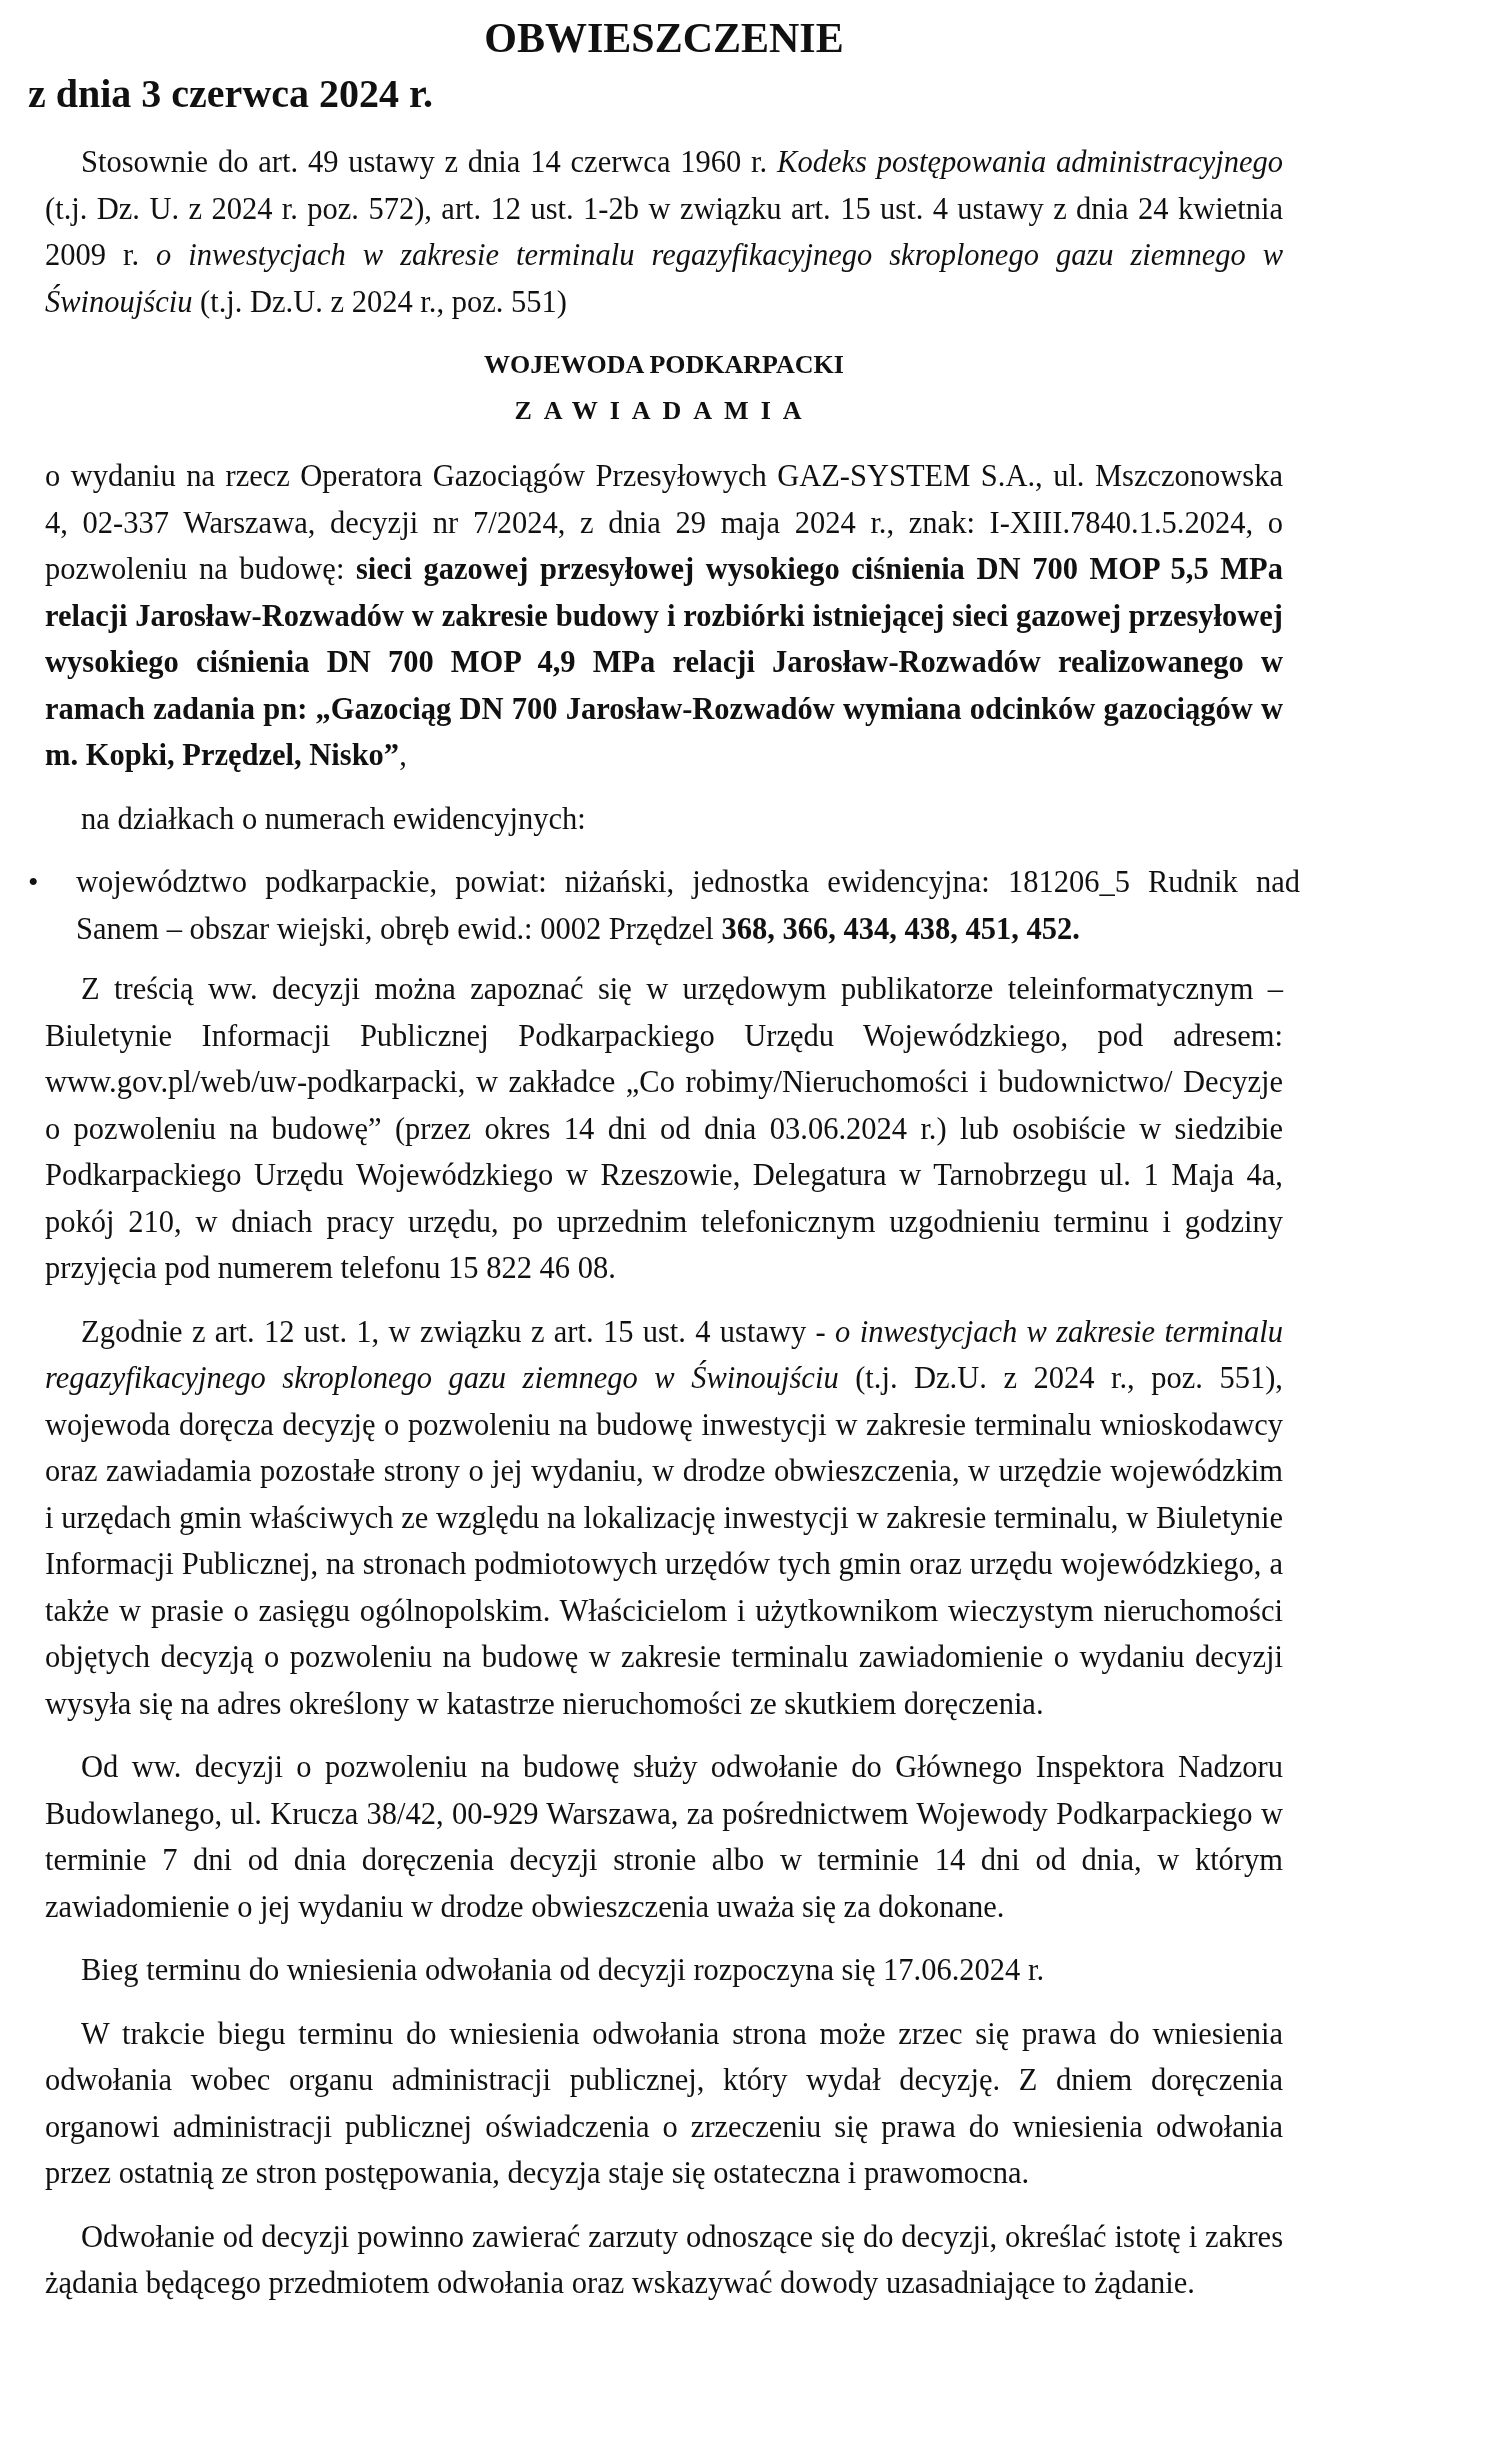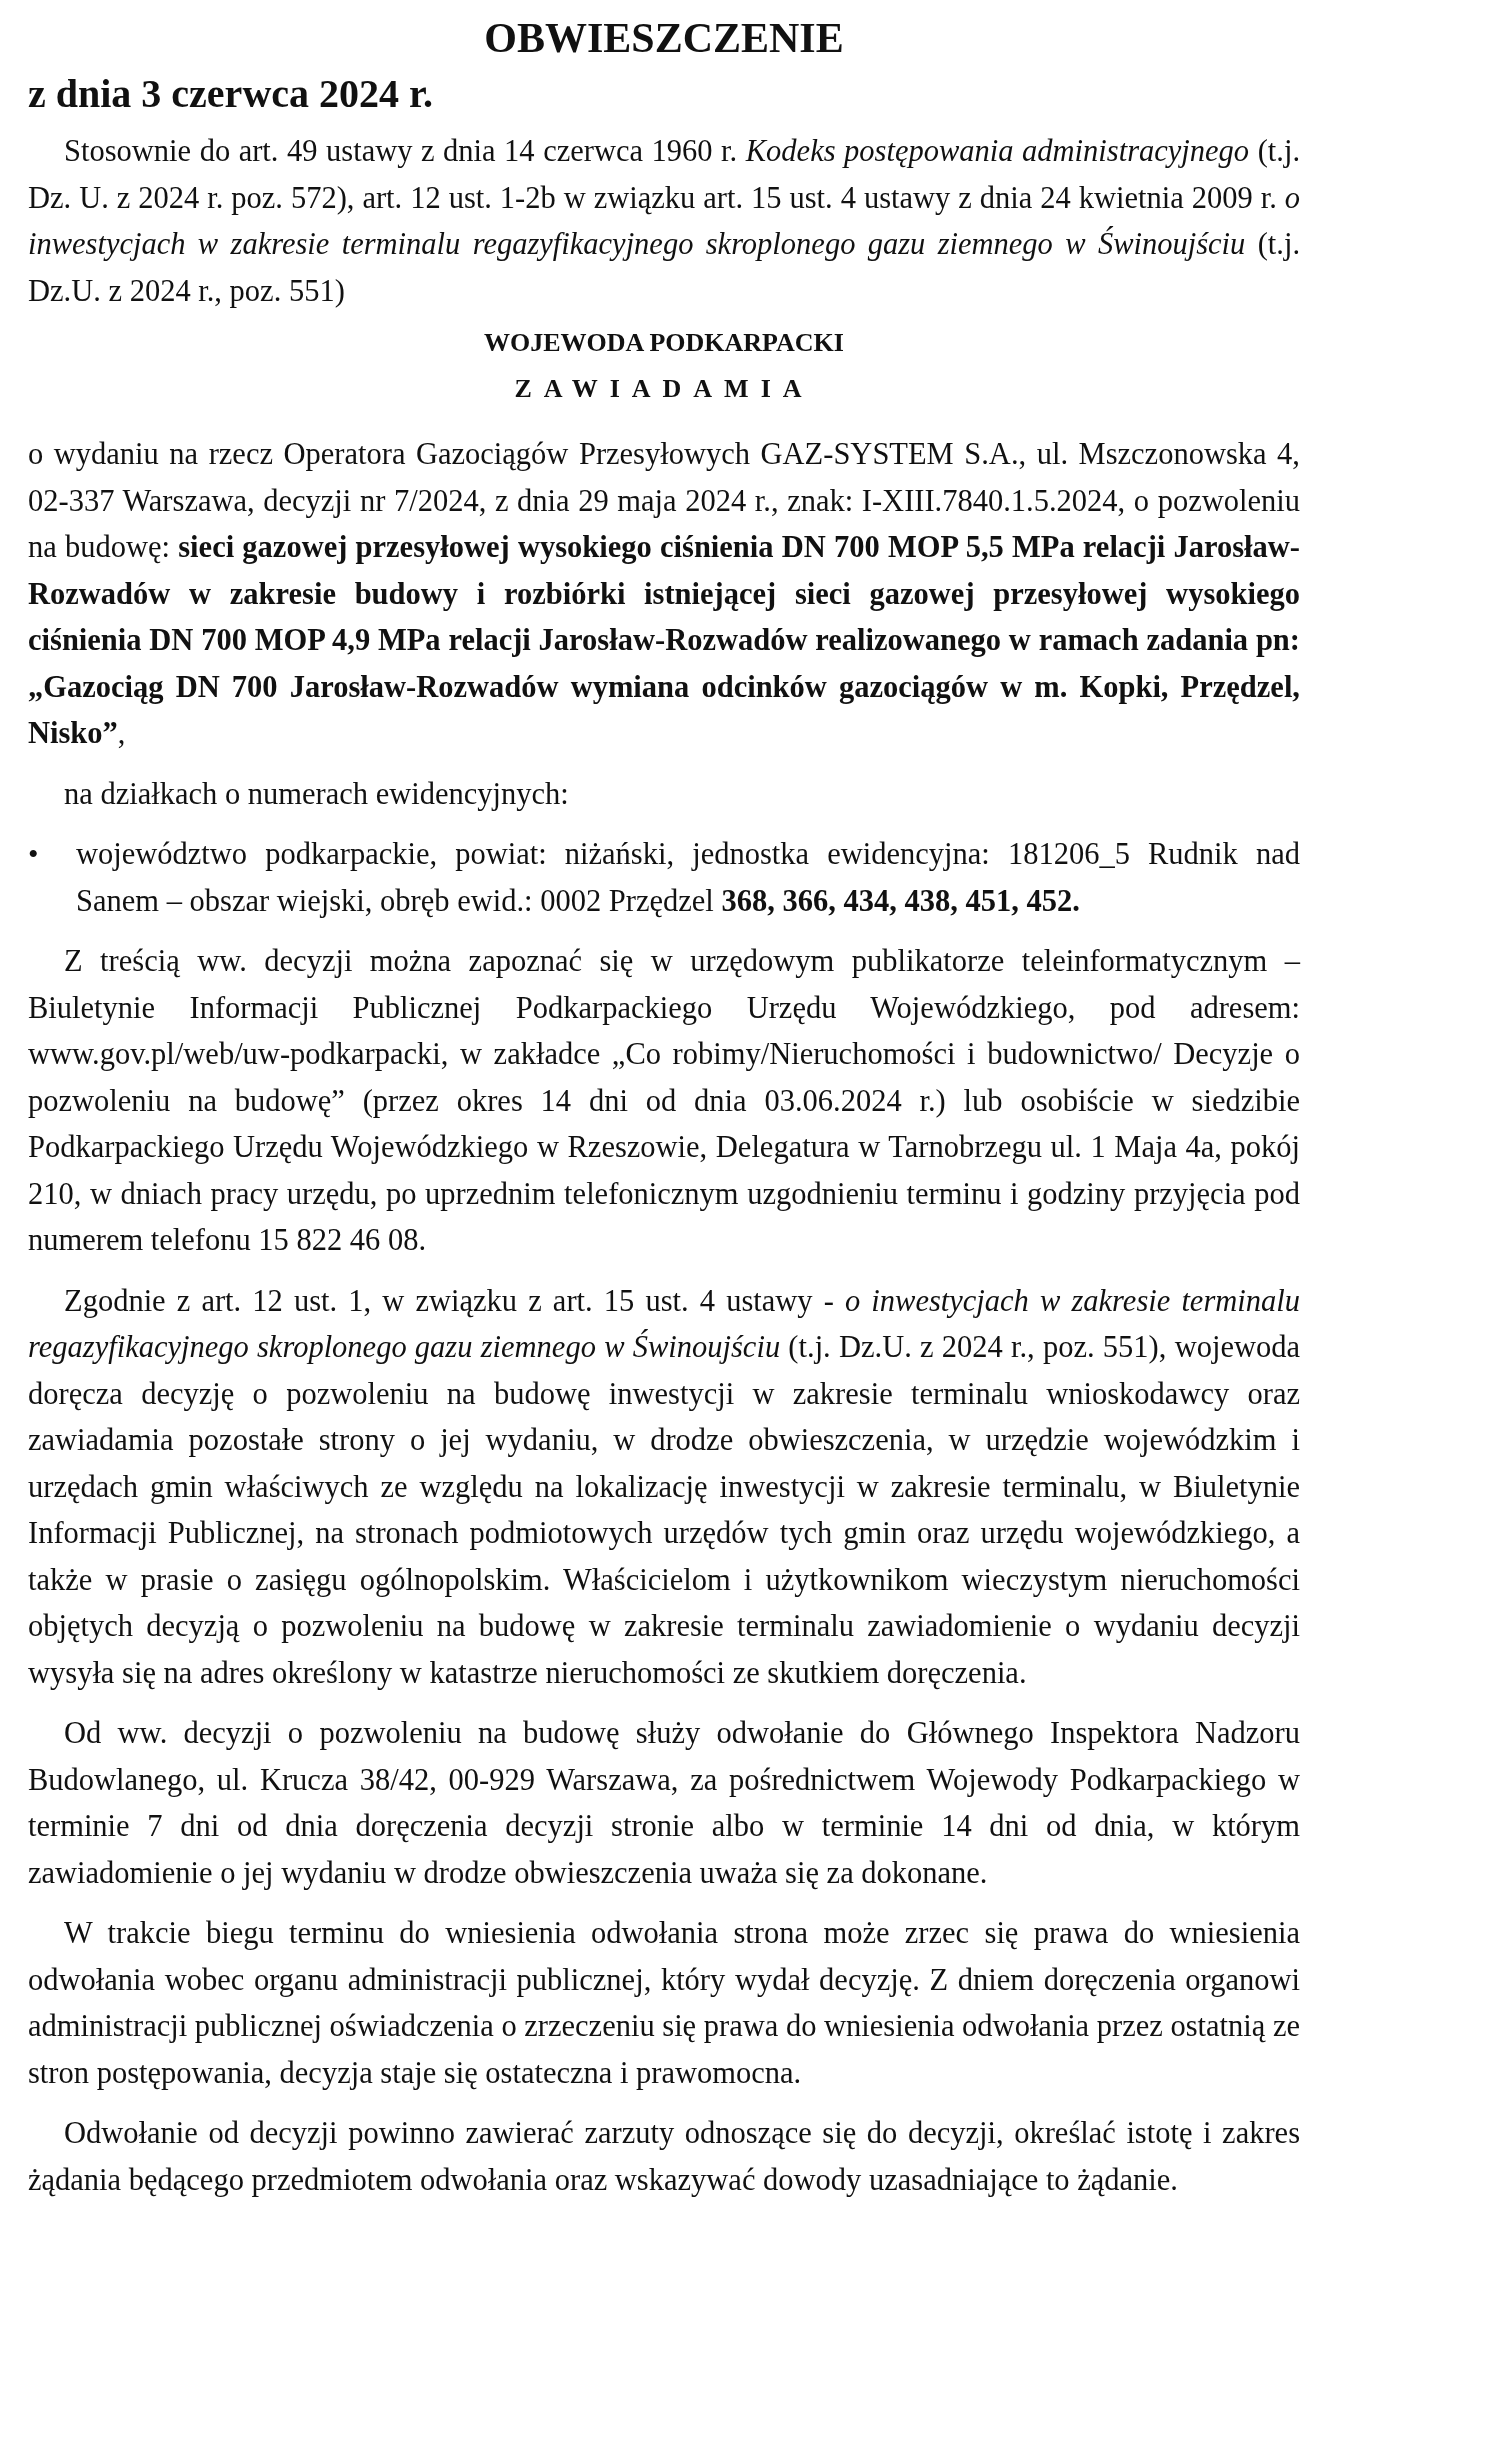--- a/index.html
+++ b/index.html
@@ -24,21 +24,21 @@
     margin: 6px 0 0 0;
   }
   .subtitle {
     text-align: left;
     font-weight: bold;
     font-size: 40px;
     line-height: 56px;
     margin: 0 0 6px 0;
   }
   p {
-    margin: 0;
+    margin: 17px;
     font-size: 30.5px;
     line-height: 46.5px;
     text-align: justify;
     hyphens: manual;
   }
   p.indent { text-indent: 36px; }
   .gap { margin-top: 14px; }
   .center-bold {
     text-align: center;
     font-weight: bold;
@@ -89,18 +89,19 @@
     <span class="bullet-text"><span>województwo podkarpackie, powiat: niżański, jednostka ewidencyjna: 181206_5 Rudnik nad Sanem – obszar wiejski, obręb ewid.: 0002 Przędzel </span><b>368, 366, 434, 438, 451, 452.</b></span>
   </div>
 
   <p class="indent gap">Z treścią ww. decyzji można zapoznać się w urzędowym publikatorze teleinformatycznym – Biuletynie Informacji Publicznej Podkarpackiego Urzędu Wojewódzkiego, pod adresem: www.gov.pl/web/uw-podkarpacki, w zakładce „Co robimy/Nieruchomości i budownictwo/ Decyzje o pozwoleniu na budowę” (przez okres 14 dni od dnia 03.06.2024 r.) lub osobiście w siedzibie Podkarpackiego Urzędu Wojewódzkiego w Rzeszowie, Delegatura w Tarnobrzegu ul. 1 Maja 4a, pokój 210, w dniach pracy urzędu, po uprzednim telefonicznym uzgodnieniu terminu i godziny przyjęcia pod numerem telefonu 15 822 46 08.</p>
 
   <p class="indent gap"><span>Zgodnie z art. 12 ust. 1, w związku z art. 15 ust. 4 ustawy - </span><i>o inwestycjach w zakresie terminalu regazyfikacyjnego skroplonego gazu ziemnego w Świnoujściu</i><span> (t.j. Dz.U. z 2024 r., poz. 551), wojewoda doręcza decyzję o pozwoleniu na budowę inwestycji w zakresie terminalu wnioskodawcy oraz zawiadamia pozostałe strony o jej wydaniu, w drodze obwieszczenia, w urzędzie wojewódzkim i urzędach gmin właściwych ze względu na lokalizację inwestycji w zakresie terminalu, w Biuletynie Informacji Publicznej, na stronach podmiotowych urzędów tych gmin oraz urzędu wojewódzkiego, a także w prasie o zasięgu ogólnopolskim. Właścicielom i użytkownikom wieczystym nieruchomości objętych decyzją o pozwoleniu na budowę w zakresie terminalu zawiadomienie o wydaniu decyzji wysyła się na adres określony w katastrze nieruchomości ze skutkiem doręczenia.</span></p>
 
   <p class="indent gap">Od ww. decyzji o pozwoleniu na budowę służy odwołanie do Głównego Inspektora Nadzoru Budowlanego, ul. Krucza 38/42, 00-929 Warszawa, za pośrednictwem Wojewody Podkarpackiego w terminie 7 dni od dnia doręczenia decyzji stronie albo w terminie 14 dni od dnia, w którym zawiadomienie o jej wydaniu w drodze obwieszczenia uważa się za dokonane.</p>
 
 
+  <p class="indent gap">Bieg terminu do wniesienia odwołania od decyzji rozpoczyna się 17.06.2024 r.</p>
 
   <p class="indent gap">W trakcie biegu terminu do wniesienia odwołania strona może zrzec się prawa do wniesienia odwołania wobec organu administracji publicznej, który wydał decyzję. Z dniem doręczenia organowi administracji publicznej oświadczenia o zrzeczeniu się prawa do wniesienia odwołania przez ostatnią ze stron postępowania, decyzja staje się ostateczna i prawomocna.</p>
 
   <p class="indent gap">Odwołanie od decyzji powinno zawierać zarzuty odnoszące się do decyzji, określać istotę i zakres żądania będącego przedmiotem odwołania oraz wskazywać dowody uzasadniające to żądanie.</p>
 
 </div>
 
 </body></html>

